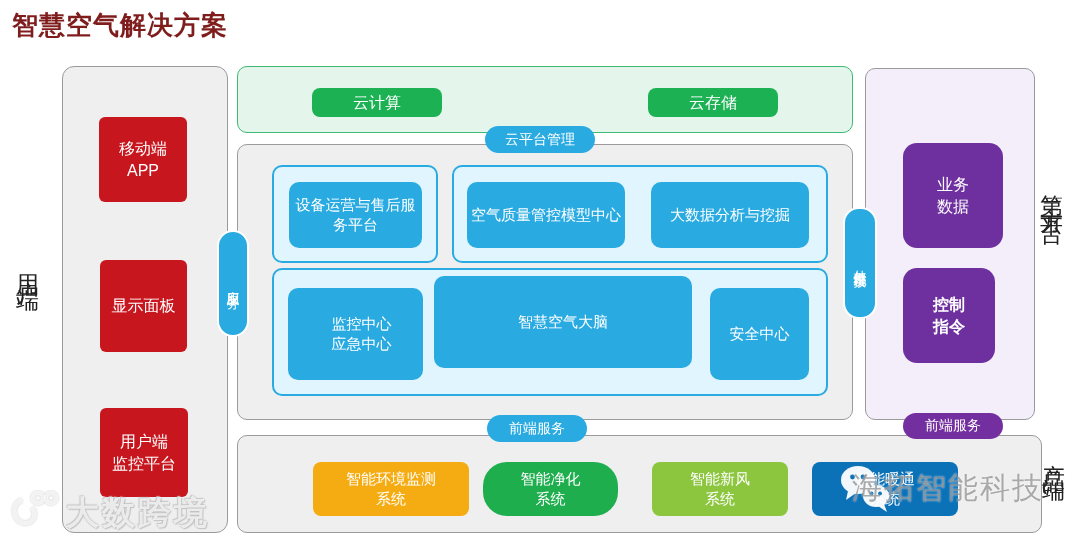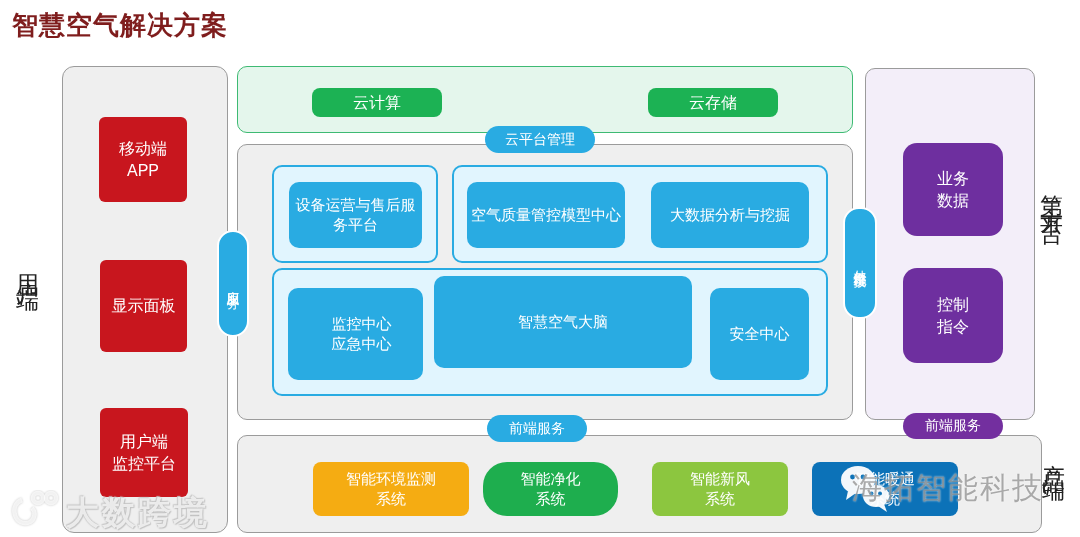--- a/index.html
+++ b/index.html
@@ -79,23 +79,23 @@
   <div class="box blue" style="left:434px;top:276px;width:258px;height:92px;">智慧空气大脑</div>
   <div class="box blue" style="left:710px;top:288px;width:99px;height:92px;">安全中心</div>
 
   <div class="pill vertical" style="left:217px;top:230px;width:32px;height:107px;">应用服务</div>
   <div class="pill vertical" style="left:843px;top:207px;width:34px;height:112px;letter-spacing:1px;">外部系统接口</div>
 
   <div class="pill" style="left:487px;top:415px;width:100px;height:27px;">前端服务</div>
   <div class="pill purplepill" style="left:903px;top:413px;width:100px;height:26px;">前端服务</div>
 
   <div class="panel purple" style="left:865px;top:68px;width:170px;height:352px;"></div>
-  <div class="box purplebox" style="left:903px;top:143px;width:100px;height:93px;">业务
+  <div class="box purplebox" style="left:903px;top:143px;width:100px;height:105px;">业务
 数据</div>
-  <div class="box purplebox" style="left:903px;top:268px;width:100px;height:95px;">控制
+  <div class="box purplebox" style="left:903px;top:268px;width:92px;height:95px;font-weight:bold;">控制
 指令</div>
 
   <div class="panel" style="left:237px;top:435px;width:805px;height:98px;border-radius:10px;"></div>
   <div class="box orange" style="left:313px;top:462px;width:156px;height:54px;">智能环境监测
 系统</div>
   <div class="box midgreen" style="left:483px;top:462px;width:135px;height:54px;border-radius:24px;">智能净化
 系统</div>
   <div class="box lightgreen" style="left:652px;top:462px;width:136px;height:54px;">智能新风
 系统</div>
   <div class="box darkblue" style="left:812px;top:462px;width:146px;height:54px;">智能暖通

